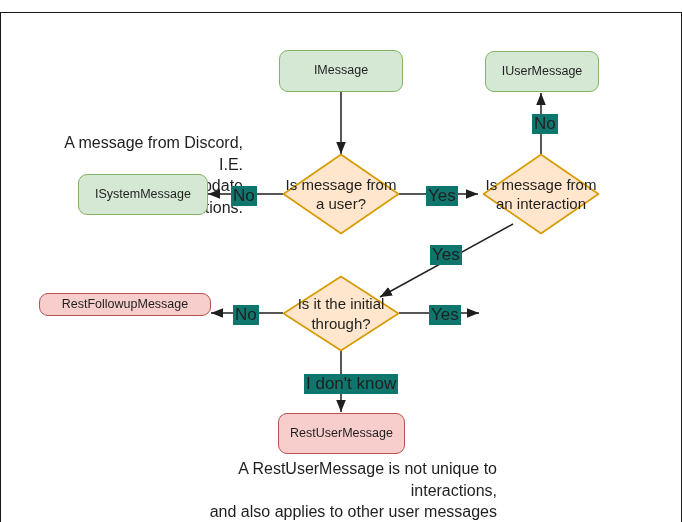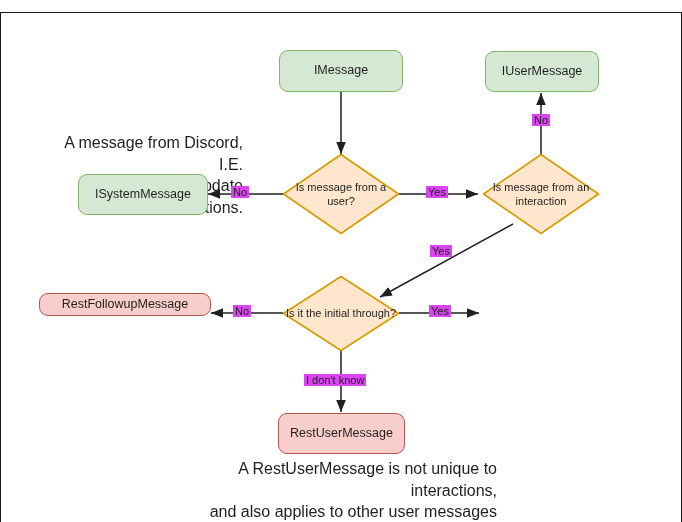--- a/index.html
+++ b/index.html
@@ -65,29 +65,29 @@
   .diamond-label {
     position: absolute;
     left: 0;
     top: 0;
     width: 100%;
     height: 100%;
     display: flex;
     align-items: center;
     justify-content: center;
     text-align: center;
-    font-size: 11px;
+    font-size: 15px;
     color: #1f1f1f;
     line-height: 1.3;
   }
   .edge-label {
     position: absolute;
-    font-size: 11px;
+    font-size: 17px;
     color: #1f1f1f;
-    background: #d946ef;
+    background: #0f766e;
     padding: 0 2px;
     white-space: nowrap;
     z-index: 4;
   }
   .annotation {
     position: absolute;
     font-size: 16px;
     color: #1f1f1f;
     line-height: 1.35;
     text-align: right;

